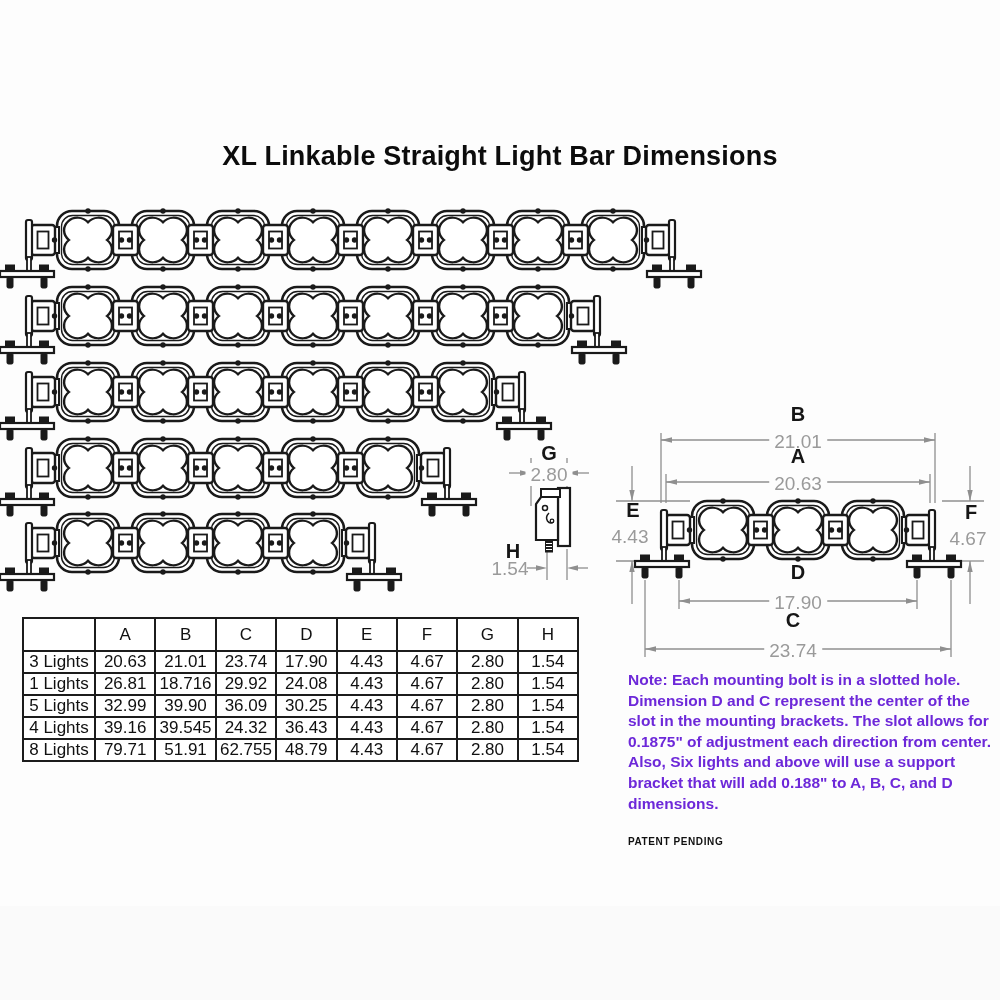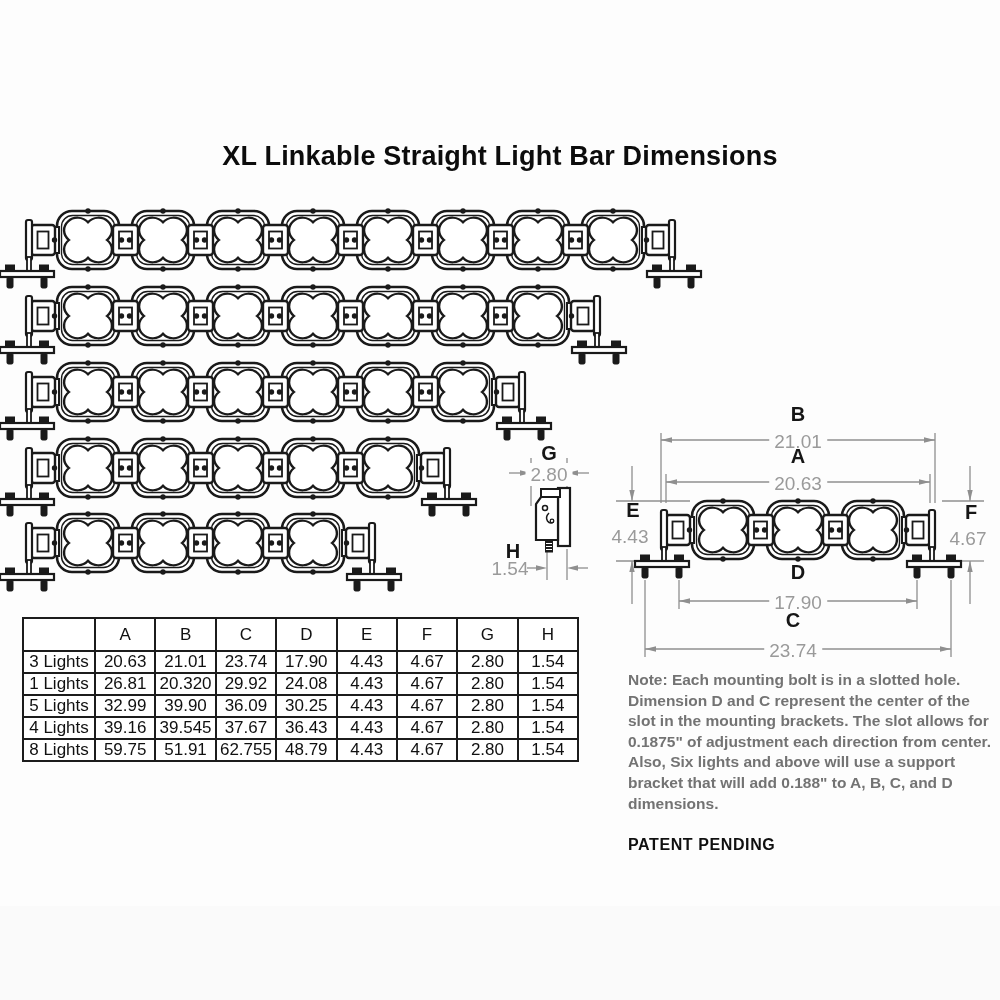--- a/index.html
+++ b/index.html
@@ -14,22 +14,22 @@
   .dim-value{position:absolute;transform:translateX(-50%);font-size:19px;font-weight:400;
              color:#9a9a9a;line-height:1;white-space:nowrap;}
   .dim-value.on-line{background:#fdfdfd;padding:2px 5px;}
   table.dims{position:absolute;left:22px;top:617px;width:557px;border-collapse:collapse;
              table-layout:fixed;background:#fff;}
   table.dims th,table.dims td{border:2px solid #1c1c1c;text-align:center;vertical-align:middle;
              font-size:17px;font-weight:400;color:#101010;padding:0;}
   table.dims thead tr{height:33px;}
   table.dims tbody tr{height:22px;}
   .note{position:absolute;left:628px;top:670px;width:366px;font-size:15.5px;font-weight:600;
-        line-height:1.33;color:#737373;}
-  .patent{position:absolute;left:628px;top:836px;font-size:16px;font-weight:700;color:#101010;
+        line-height:1.33;color:#6d28d9;}
+  .patent{position:absolute;left:628px;top:836px;font-size:10px;font-weight:700;color:#101010;
           letter-spacing:0.6px;}
 </style>
 </head>
 <body>
 
 <div class="page">
   <div class="bottom-band"></div>
 
   <div class="title">XL Linkable Straight Light Bar Dimensions</div>
 
@@ -555,21 +555,21 @@
           <td>23.74</td>
           <td>17.90</td>
           <td>4.43</td>
           <td>4.67</td>
           <td>2.80</td>
           <td>1.54</td>
         </tr>
         <tr>
           <td>1 Lights</td>
           <td>26.81</td>
-          <td>20.320</td>
+          <td>18.716</td>
           <td>29.92</td>
           <td>24.08</td>
           <td>4.43</td>
           <td>4.67</td>
           <td>2.80</td>
           <td>1.54</td>
         </tr>
         <tr>
           <td>5 Lights</td>
           <td>32.99</td>
@@ -578,30 +578,30 @@
           <td>30.25</td>
           <td>4.43</td>
           <td>4.67</td>
           <td>2.80</td>
           <td>1.54</td>
         </tr>
         <tr>
           <td>4 Lights</td>
           <td>39.16</td>
           <td>39.545</td>
-          <td>37.67</td>
+          <td>24.32</td>
           <td>36.43</td>
           <td>4.43</td>
           <td>4.67</td>
           <td>2.80</td>
           <td>1.54</td>
         </tr>
         <tr>
           <td>8 Lights</td>
-          <td>59.75</td>
+          <td>79.71</td>
           <td>51.91</td>
           <td>62.755</td>
           <td>48.79</td>
           <td>4.43</td>
           <td>4.67</td>
           <td>2.80</td>
           <td>1.54</td>
         </tr>
       </tbody>
   </table>

